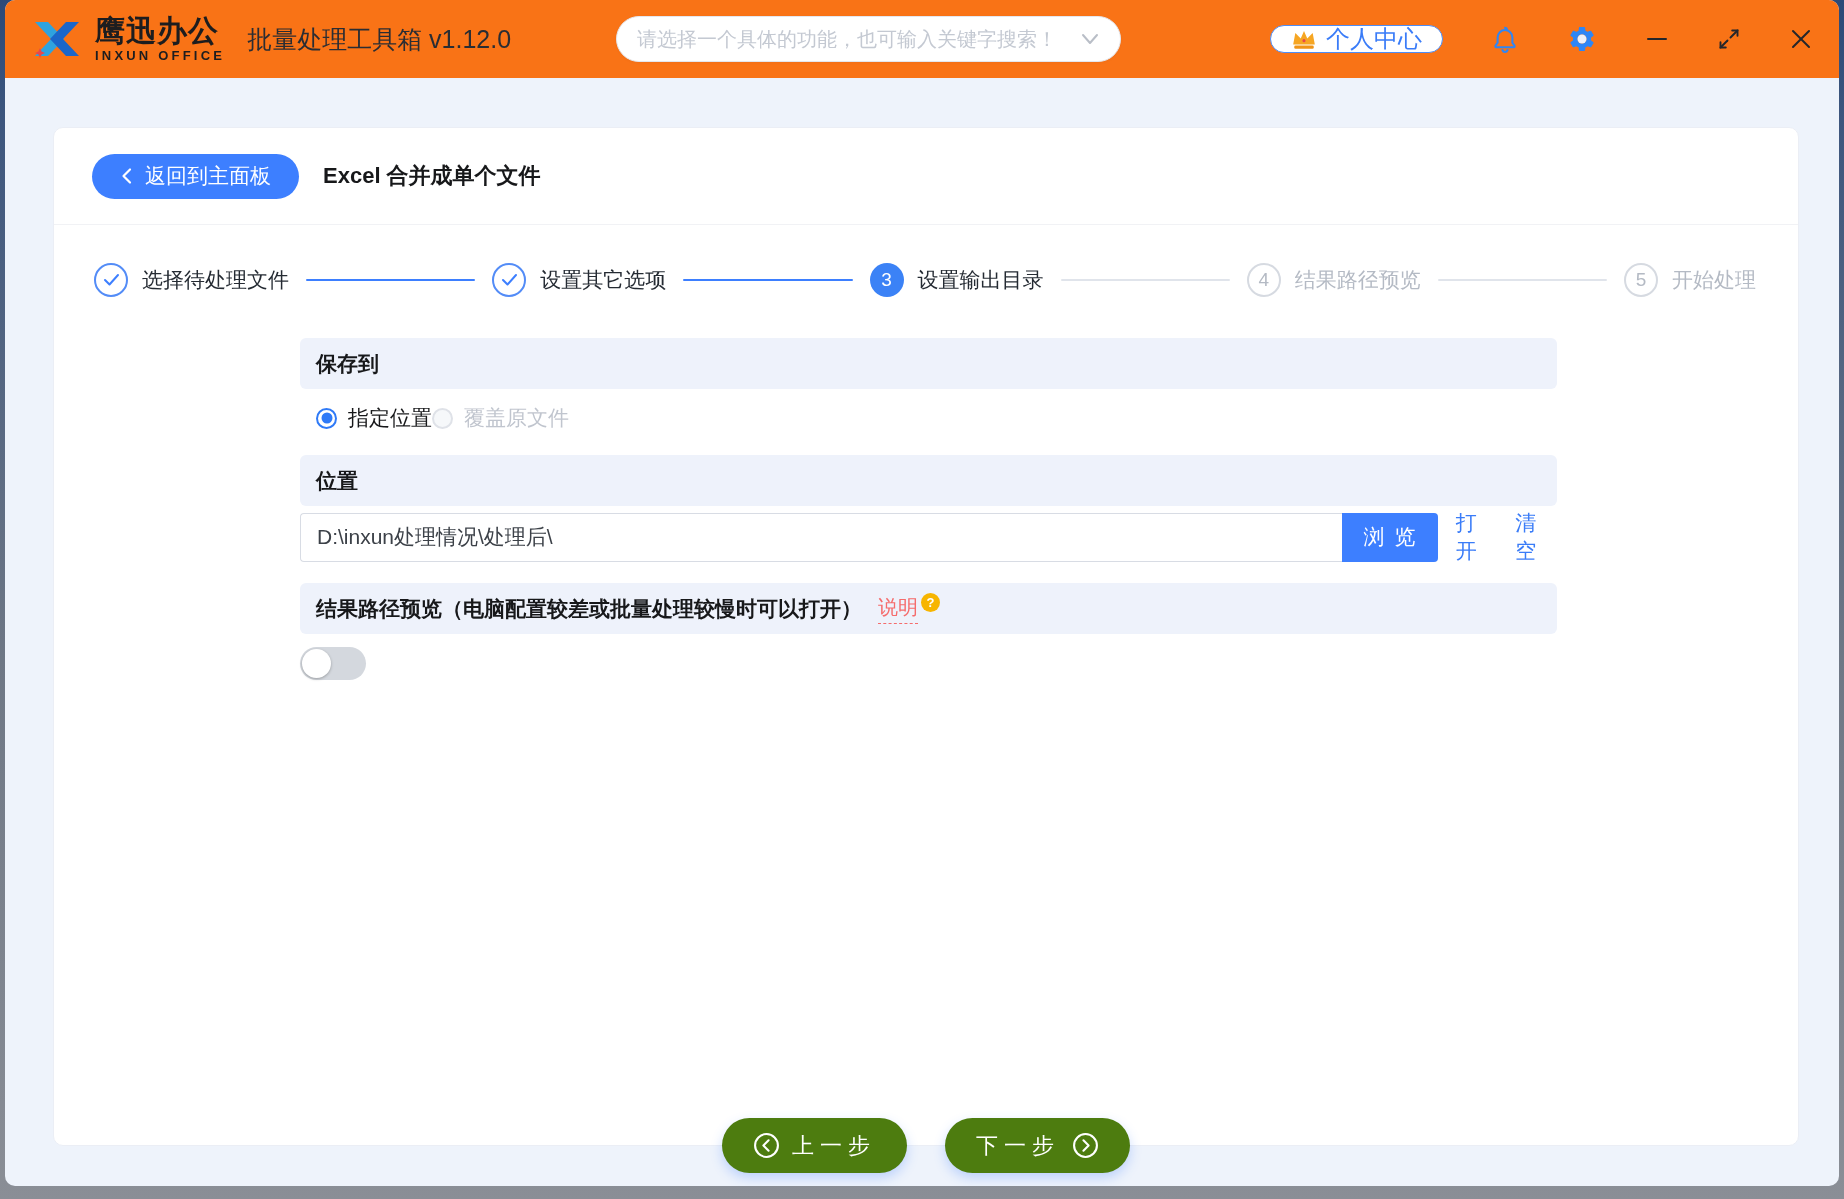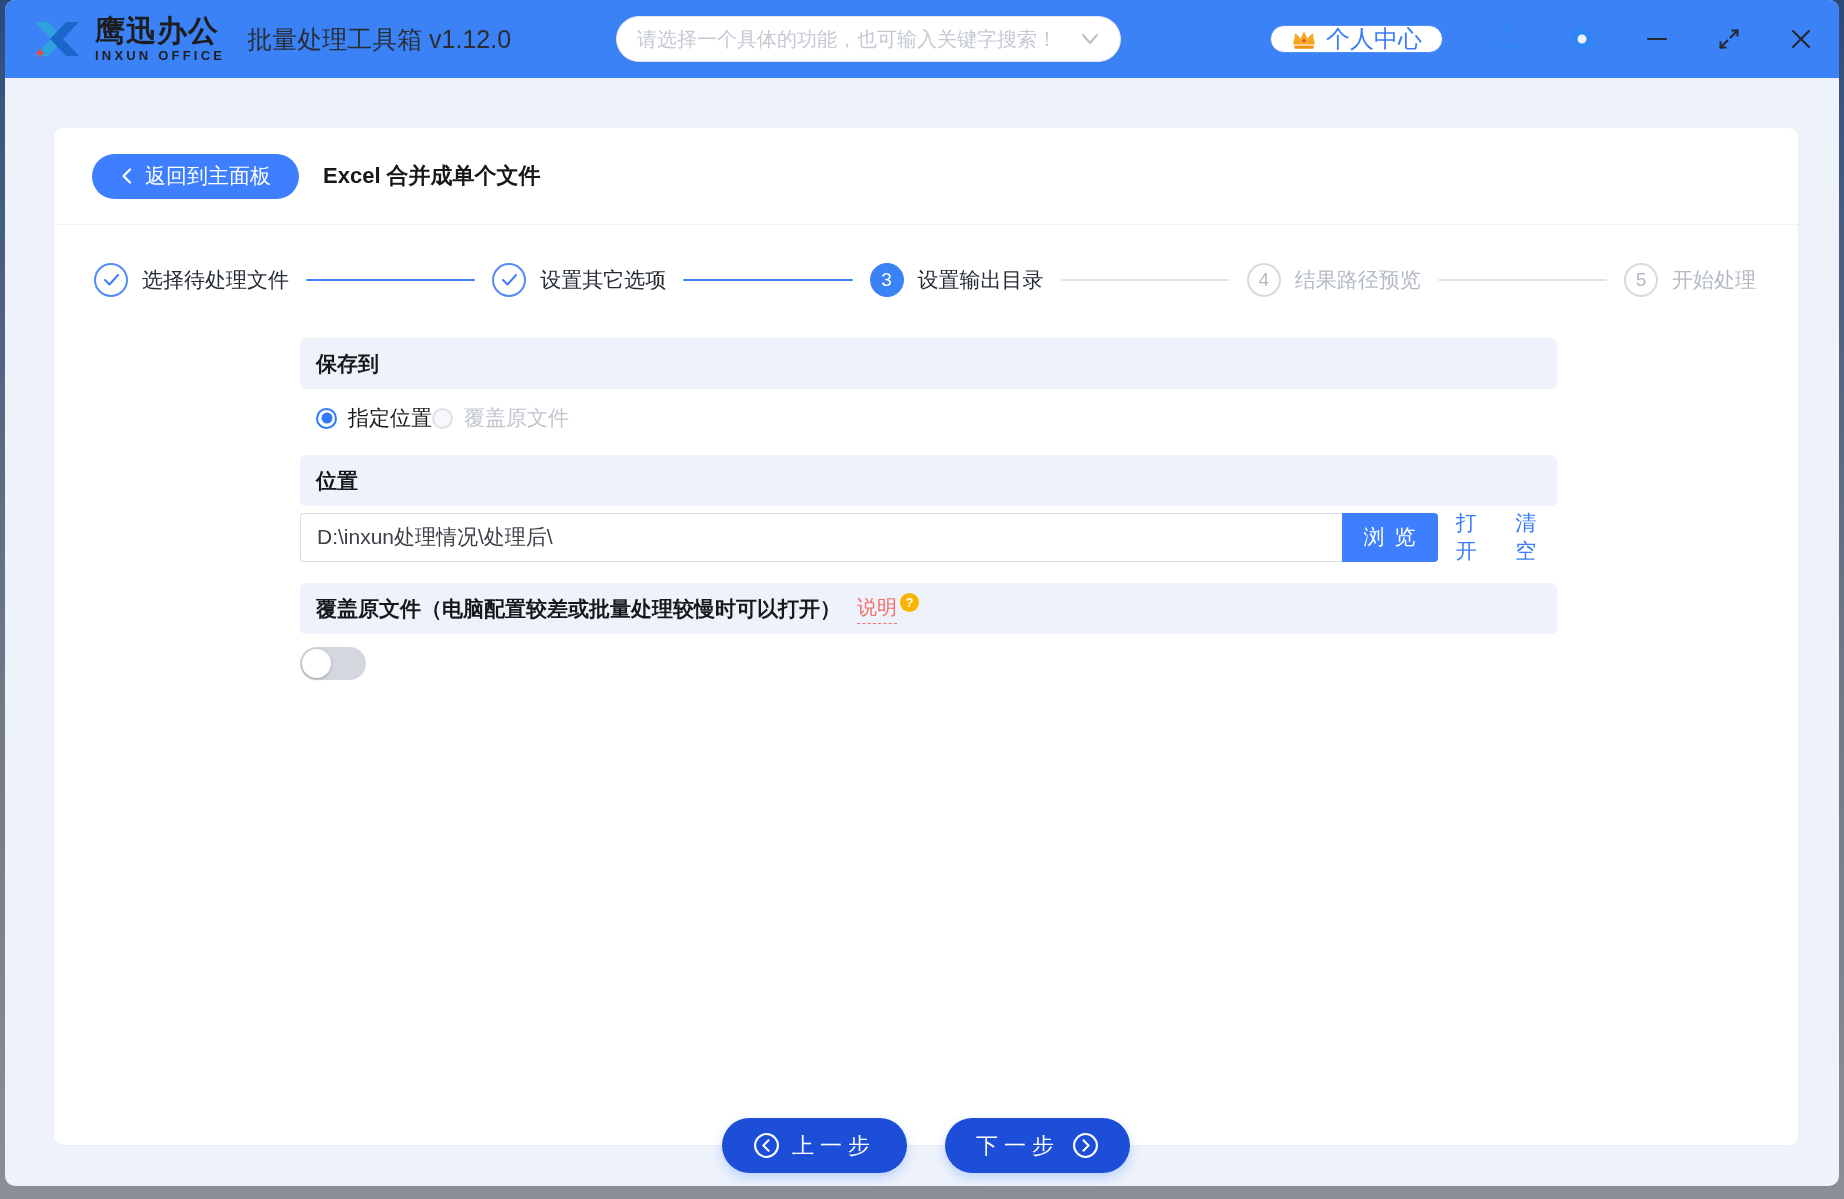--- a/index.html
+++ b/index.html
@@ -10,21 +10,21 @@
     position:relative;
   }
   .window {
     position:absolute; left:5px; right:5px; top:0; bottom:13px;
     border-radius:10px; overflow:visible; background:#eef3fb;
   }
   .window-inner { position:absolute; inset:0; border-radius:10px; overflow:hidden; }
 
   
   .topbar {
-    height:78px; background:#3b82f6; display:flex; align-items:center;
+    height:78px; background:#f97316; display:flex; align-items:center;
     padding:7px 26px; position:relative;
   }
   .logo-wrap { display:flex; align-items:center; gap:12px; }
   .brand-cn { font-size:30px; font-weight:800; color:#1d1d1f; line-height:1.05; letter-spacing:1px; }
   .brand-en { font-size:13px; font-weight:700; color:#1d1d1f; letter-spacing:3.2px; margin-top:2px; }
   .app-title { margin-left:22px; font-size:25px; color:#2a2d33; }
   .searchbox {
     margin-left:105px; width:505px; height:46px; background:#fff;
     border:1px solid #e4e7ee; border-radius:23px; display:flex; align-items:center;
     padding:0 20px; box-shadow:0 1px 3px rgba(20,40,90,.04);
@@ -126,21 +126,21 @@
     background:#fff; box-shadow:0 1px 3px rgba(0,0,0,.28);
   }
 
   
   .footer-btns {
     position:absolute; left:0; right:0; bottom:-28px;
     display:flex; justify-content:center; gap:38px;
   }
   .pill-btn {
     height:55px; min-width:185px; padding:0 28px; border:none; border-radius:28px;
-    background:#1d4ed8; color:#fff; font-size:22px; letter-spacing:6px;
+    background:#4d7c0f; color:#fff; font-size:22px; letter-spacing:6px;
     display:flex; align-items:center; justify-content:center; gap:12px; cursor:pointer;
     box-shadow:0 5px 12px rgba(61,127,255,.28); font-family:inherit;
   }
 </style>
 </head>
 <body>
 
 <div class="window">
   <div class="window-inner">
 
@@ -290,21 +290,21 @@
             <span>位置</span>
           </div>
           <div class="input-row">
             <input class="path-input" type="text" value="D:\inxun处理情况\处理后\" style="">
             <button class="browse-btn">浏览</button>
             <a class="text-link">打开</a>
             <a class="text-link">清空</a>
           </div>
 
           <div class="section-bar single-bar">
-            <span>覆盖原文件（电脑配置较差或批量处理较慢时可以打开）</span>
+            <span>结果路径预览（电脑配置较差或批量处理较慢时可以打开）</span>
             <span class="help-link">说明</span>
             <span class="help-badge">?</span>
           </div>
           <button class="toggle" aria-checked="false">
             <span class="knob"></span>
           </button>
 
         </div>
 
         <div class="footer-btns">

